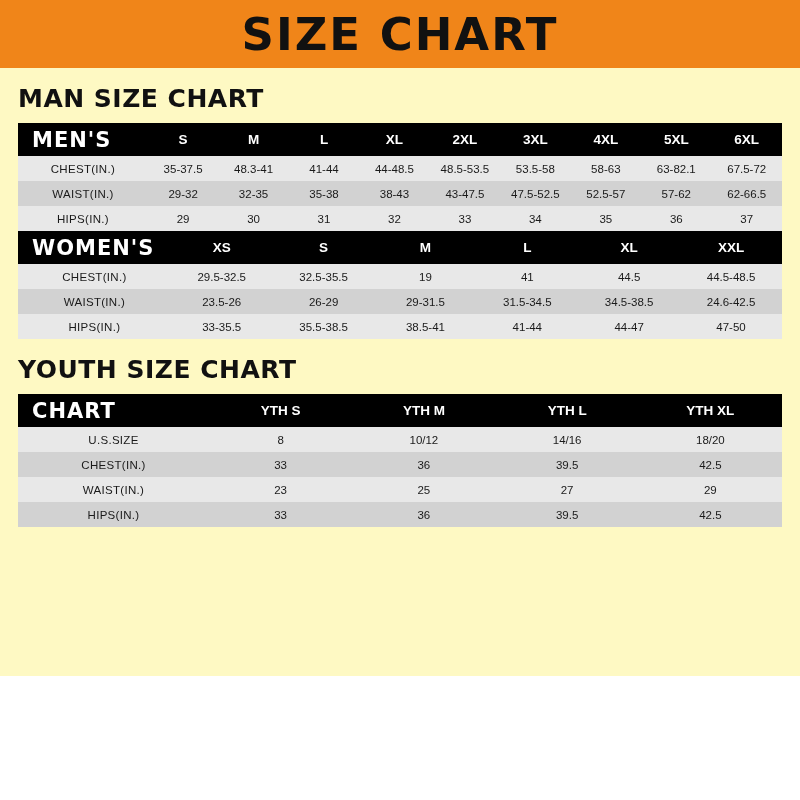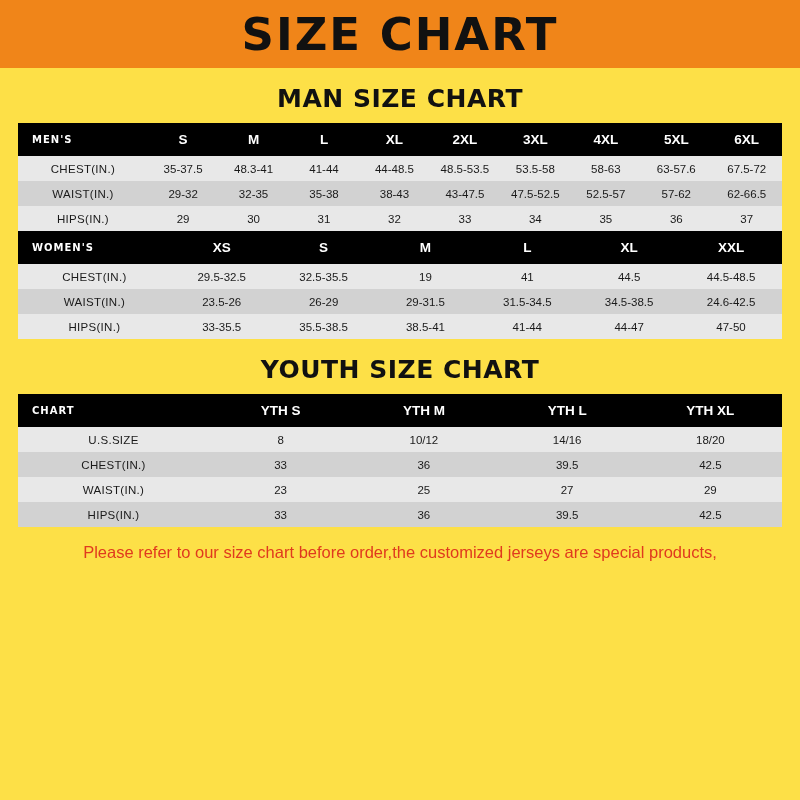--- a/index.html
+++ b/index.html
@@ -8,23 +8,23 @@
   }
   body {
     width: 800px;
     height: 800px;
     background: #ffffff;
     font-family: "Liberation Sans", sans-serif;
     overflow: hidden;
   }
   .page {
     width: 800px;
-    height: 800px;
+    height: 676px;
     position: relative;
-    background: #fde047;
+    background: #fef9c3;
     box-sizing: border-box;
   }
   
   .header-banner {
     width: 100%;
     height: 68px;
     background: #f08519;
     display: flex;
     align-items: center;
     justify-content: center;
@@ -35,21 +35,21 @@
     font-size: 45px;
     letter-spacing: 2px;
     color: #111111;
     line-height: 1;
   }
   
   .section {
     padding: 0 18px;
   }
   .section-title {
-    text-align: center;
+    text-align: left;
     font-family: "DejaVu Sans", sans-serif;
     font-weight: bold;
     font-size: 25px;
     color: #111111;
     letter-spacing: 0.5px;
     margin: 16px 0 10px 0;
   }
   table.size-table {
     width: 100%;
     border-collapse: collapse;
@@ -66,21 +66,21 @@
   }
   table.size-table thead th {
     background: #000000;
     color: #ffffff;
     font-size: 13.5px;
     font-weight: bold;
     height: 33px;
   }
   table.size-table thead th.corner {
     font-family: "DejaVu Sans", sans-serif;
-    font-size: 10px;
+    font-size: 21px;
     letter-spacing: 1px;
     text-align: left;
     padding-left: 14px;
   }
   tr.row-light td { background: #e8e8e8; }
   tr.row-dark td  { background: #d2d2d2; }
   td.label-cell {
     font-size: 12px;
     letter-spacing: 0.3px;
     text-align: center;
@@ -143,21 +143,21 @@
       <tbody>
         <tr class="row-light">
           <td class="label-cell">CHEST(IN.)</td>
           <td>35-37.5</td>
           <td>48.3-41</td>
           <td>41-44</td>
           <td>44-48.5</td>
           <td>48.5-53.5</td>
           <td>53.5-58</td>
           <td>58-63</td>
-          <td>63-57.6</td>
+          <td>63-82.1</td>
           <td>67.5-72</td>
         </tr>
         <tr class="row-dark">
           <td class="label-cell">WAIST(IN.)</td>
           <td>29-32</td>
           <td>32-35</td>
           <td>35-38</td>
           <td>38-43</td>
           <td>43-47.5</td>
           <td>47.5-52.5</td>
@@ -281,16 +281,15 @@
           <td>33</td>
           <td>36</td>
           <td>39.5</td>
           <td>42.5</td>
         </tr>
       </tbody>
     </table>
   </div>
 
   <div class="footer-note">
-    <div>Please refer to our size chart before order,the customized jerseys are special products,</div>
   </div>
 
 </div>
 
 </body></html>

